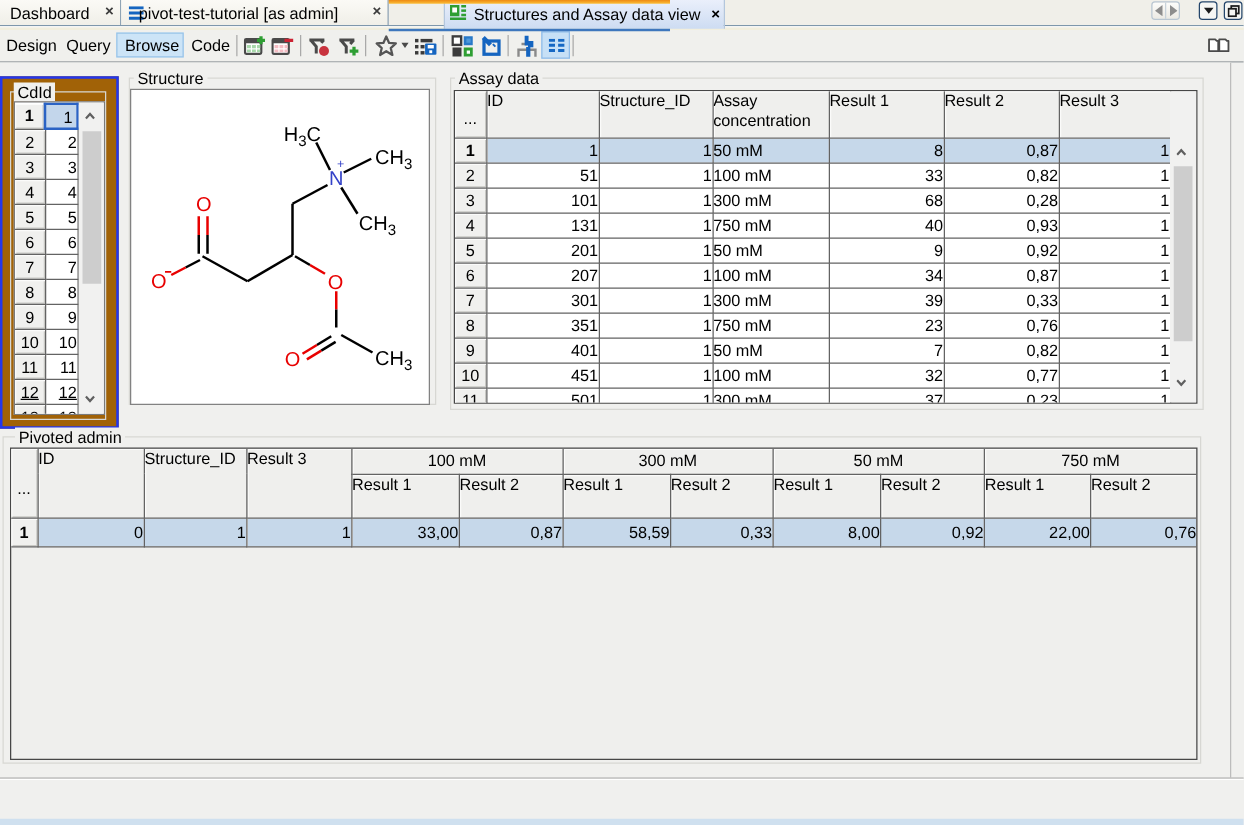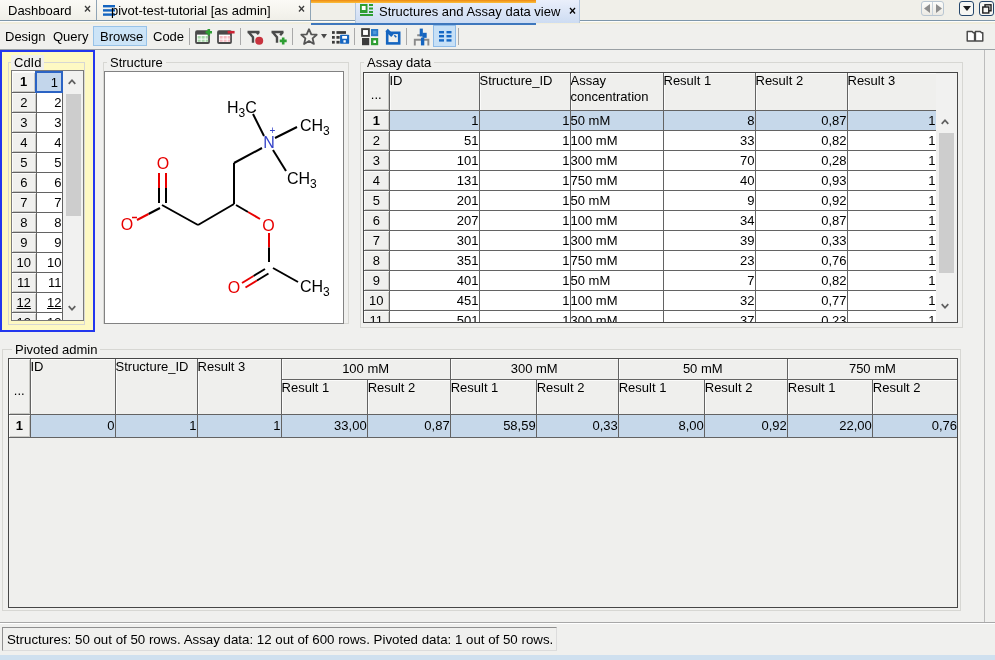--- a/index.html
+++ b/index.html
@@ -29,21 +29,21 @@
 .icon { position:absolute; top:4px; width:18px; height:18px; }
 #btn-listsel { position:absolute; left:433px; top:0.5px; width:23px; height:22px; background:#c7e0f6; border:1px solid #8ebbe8; }
 
 
 #content { position:absolute; left:0; top:50px; width:985px; height:572px; background:#f0f0ee; border-right:1px solid #bcbcbc; }
 
 .gbox { position:absolute; border:1px solid #d7d7d3; }
 .glabel { position:absolute; top:-8px; background:#f0f0ee; padding:0 3px; white-space:nowrap; }
 
 
-#cdid-panel { position:absolute; left:0; top:0; width:95px; height:282px; border:2px solid #2337ee; background:#fef9c3; }
+#cdid-panel { position:absolute; left:0; top:11px; width:95px; height:282px; border:2px solid #2337ee; background:#a16207; }
 
 
 .tframe { position:absolute; background:#fff; border:1px solid #464646; overflow:hidden; }
 table.grid { border-collapse:collapse; table-layout:fixed; }
 table.grid td, table.grid th { padding:0; font-weight:normal; overflow:hidden; white-space:nowrap; font-size:13px; }
 .rh { background:#f0f0ee; border-right:1px solid #636363; border-bottom:1px solid #636363; text-align:center;
   box-shadow:inset 1px 1px 0 #fbfbfa, inset -1px -1px 0 #c8c8c4; }
 .hd { background:#efefed; border-right:1px solid #636363; border-bottom:1px solid #636363; text-align:left; vertical-align:top;
   padding:4px 4px 2px 4px; box-shadow:inset 1px 1px 0 #fbfbfa; }
 .num { text-align:right; padding-right:5px; border-right:1px solid #636363; border-bottom:1px solid #636363; background:#fff; }
@@ -386,21 +386,21 @@
               <td class="txt">100 mM</td>
               <td class="num">33</td>
               <td class="num">0,82</td>
               <td class="num">1</td>
             </tr>
             <tr style="height:20px;">
               <td class="rh">3</td>
               <td class="num">101</td>
               <td class="num">1</td>
               <td class="txt">300 mM</td>
-              <td class="num">70</td>
+              <td class="num">68</td>
               <td class="num">0,28</td>
               <td class="num">1</td>
             </tr>
             <tr style="height:20px;">
               <td class="rh">4</td>
               <td class="num">131</td>
               <td class="num">1</td>
               <td class="txt">750 mM</td>
               <td class="num">40</td>
               <td class="num">0,93</td>
@@ -536,17 +536,14 @@
               <td class="num sel">22,00</td>
               <td class="num sel">0,76</td>
             </tr>
           </tbody>
         </table>
     </div>
   </div>
 
   <div id="botline1"></div>
   <div id="botline2"></div>
-  <div id="statbox">
-      <span>Structures: 50 out of 50 rows. Assay data: 12 out of 600 rows. Pivoted data: 1 out of 50 rows.</span>
-    </div>
   <div id="botblue"></div>
 </div>
 
 </body></html>

